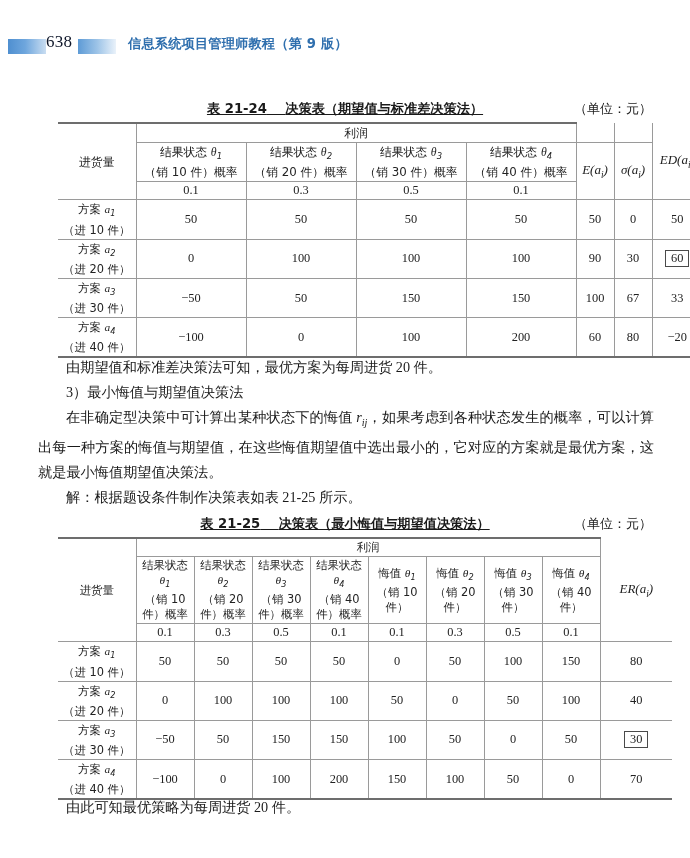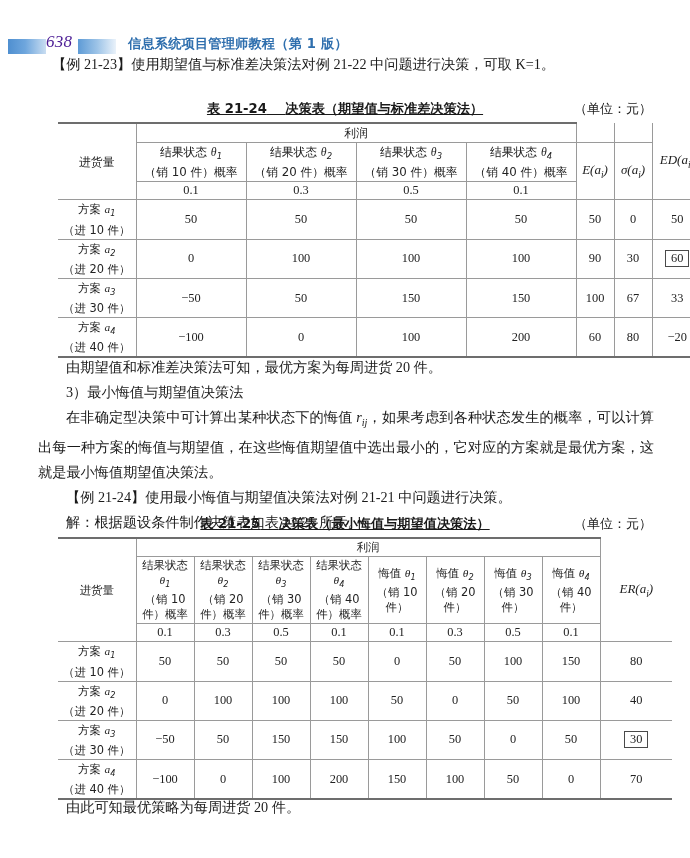--- a/index.html
+++ b/index.html
@@ -32,24 +32,23 @@
   }
   .hdr-block.right {
     left: 78px;
     background: linear-gradient(to right, #5e9bd6 0%, #9cc3e7 50%, #eaf2fa 100%);
   }
   .page-number {
     position: absolute;
     left: 46px;
     top: 14px;
     font-size: 17px;
-    color: #4c1d95;
+    color: #0f172a;
     font-family: "Liberation Serif", serif;
     letter-spacing: 0.3px;
-    font-style: italic;
   }
   .book-title {
     position: absolute;
     left: 128px;
     top: 17px;
     font-size: 13.2px;
     color: #2f6fae;
     font-family: "DejaVu Sans", "Liberation Sans", sans-serif;
     font-weight: bold;
     letter-spacing: 0.2px;
@@ -148,25 +147,24 @@
   #tbl2-box     { position: absolute; top: 537px; left: 58px; width: 614px; }
   #sec-bot      { position: absolute; top: 795px; left: 38px; width: 616px; }
 </style>
 </head>
 <body>
 
 <div class="page-header">
   <div class="hdr-block left"></div>
   <div class="hdr-block right"></div>
   <div class="page-number">638</div>
-  <div class="book-title">信息系统项目管理师教程（第 1 版）</div>
+  <div class="book-title">信息系统项目管理师教程（第 9 版）</div>
 </div>
 
 <div id="sec-top">
-  <p class="para indent2">【例 21-23】使用期望值与标准差决策法对例 21-22 中问题进行决策，可取 K=1。</p>
 </div>
 
 <div id="tbl1-wrap">
   <div class="tbl-cap">
     <span class="cap-no">表 21-24</span>
     &nbsp;&nbsp;
     <span>决策表（期望值与标准差决策法）</span>
     <span class="unit">（单位：元）</span>
   </div>
 </div>
@@ -275,21 +273,20 @@
       <td class="noR">−20</td>
     </tr>
   </tbody>
 </table>
 </div>
 
 <div id="sec-mid">
   <p class="para indent1">由期望值和标准差决策法可知，最优方案为每周进货 20 件。</p>
   <p class="para indent1">3）最小悔值与期望值决策法</p>
   <p class="para indent1"><span>在非确定型决策中可计算出某种状态下的悔值 </span><span class="itx">r</span><span class="sub">ij</span><span>，如果考虑到各种状态发生的概率，可以计算出每一种方案的悔值与期望值，在这些悔值期望值中选出最小的，它对应的方案就是最优方案，这就是最小悔值期望值决策法。</span></p>
-  <p class="para indent1">【例 21-24】使用最小悔值与期望值决策法对例 21-21 中问题进行决策。</p>
   <p class="para indent1">解：根据题设条件制作决策表如表 21-25 所示。</p>
 </div>
 
 <div id="tbl2-wrap">
   <div class="tbl-cap">
     <span class="cap-no">表 21-25</span>
     &nbsp;&nbsp;
     <span>决策表（最小悔值与期望值决策法）</span>
     <span class="unit">（单位：元）</span>
   </div>

